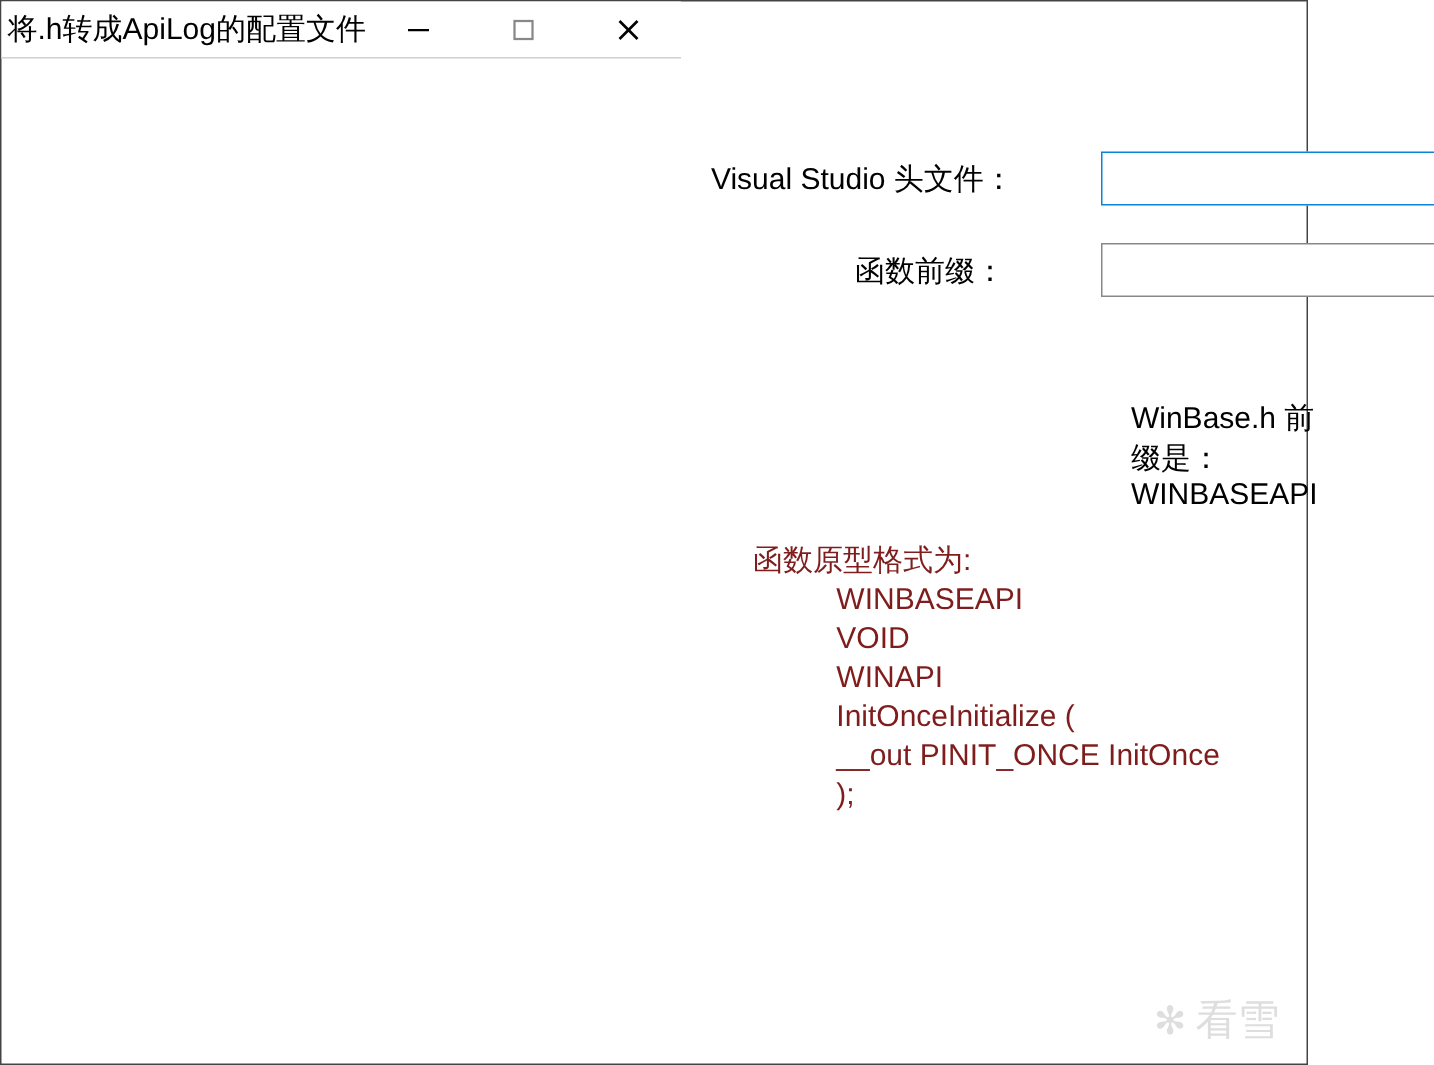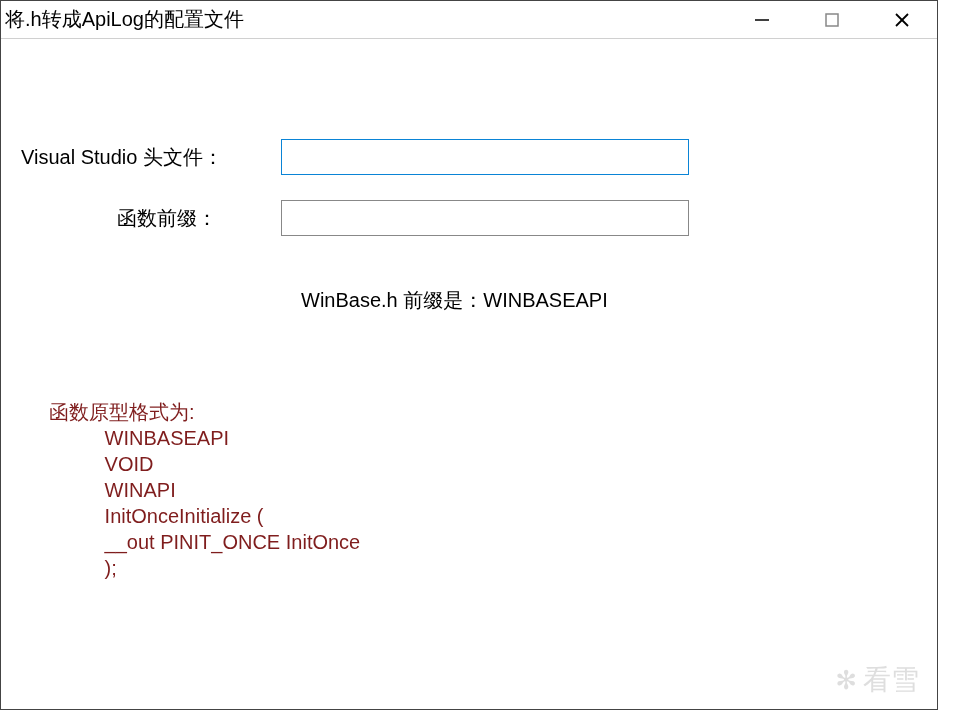--- a/index.html
+++ b/index.html
@@ -4,24 +4,24 @@
 <style>
   * { box-sizing: border-box; }
   html, body {
     margin: 0; padding: 0;
     width: 956px; height: 710px;
     font-family: "Microsoft YaHei", "Segoe UI", Tahoma, sans-serif;
     background: #ffffff;
     overflow: hidden;
   }
   .window {
-    width: 938px; height: 710px;
+    width: 872px; height: 710px;
     border: 1px solid #444;
     display: flex;
-    flex-direction: column;
+    flex-direction: row;
     background: #fff;
   }
   .titlebar {
     height: 38px;
     display: flex;
     align-items: center;
     border-bottom: 1px solid #d0d0d0;
     background: #fff;
   }
   .titlebar-title {
@@ -93,21 +93,21 @@
     color: #000;
     display: flex;
     align-items: center;
     justify-content: center;
     letter-spacing: 6px;
     cursor: default;
   }
   .hint {
     position: absolute;
     left: 300px;
-    top: 248px;
+    top: 264px;
     font-size: 20px;
     color: #000;
   }
   .proto {
     position: absolute;
     left: 48px;
     top: 360px;
     font-size: 20px;
     color: #7f1d1d;
     white-space: pre;

